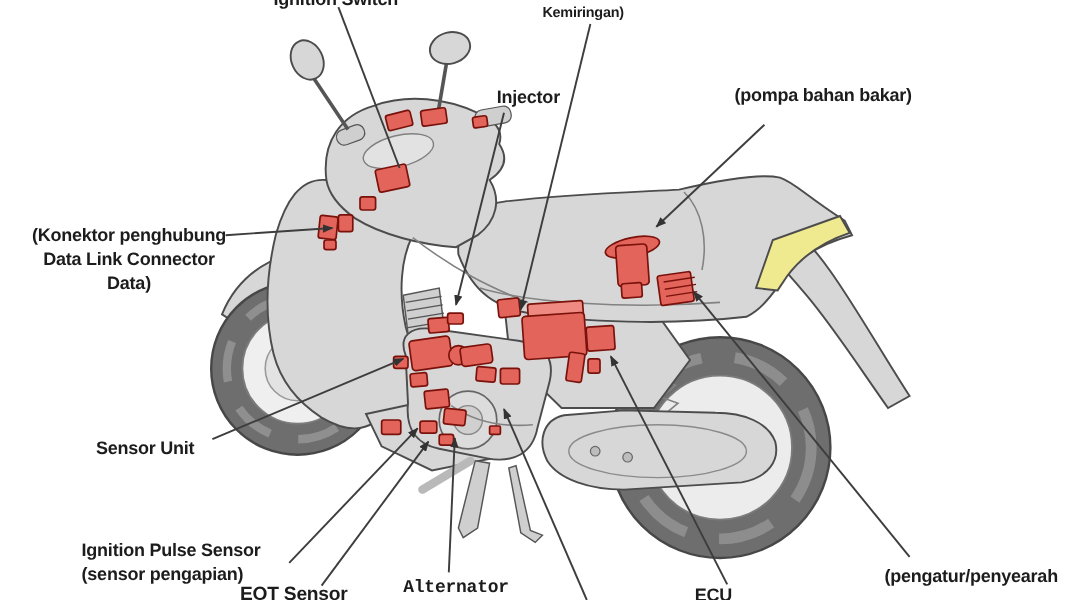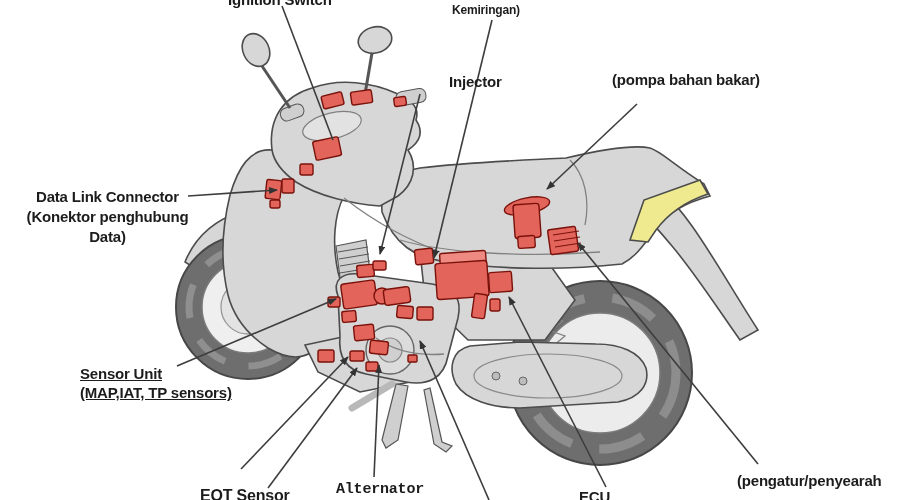--- a/index.html
+++ b/index.html
@@ -20,24 +20,24 @@
   .body-part{fill:var(--body-gray,#d7d7d7);stroke:var(--outline-gray,#4c4c4c);stroke-width:1.6;}
   .body-light{fill:#e2e2e2;stroke:#808080;stroke-width:1.2;}
   .tire{fill:var(--tire-gray,#6e6e6e);stroke:#474747;stroke-width:2;}
   .red-part{fill:var(--component-red,#e2645b);stroke:var(--component-red-outline,#7a120b);stroke-width:1.4;}
   .red-lid{fill:#ee8a81;stroke:var(--component-red-outline,#7a120b);stroke-width:1.4;}
   .leader{stroke:#3d3d3d;stroke-width:1.6;fill:none;}
   .thin-line{stroke:#828282;stroke-width:1.3;fill:none;}
   .tail-light{fill:var(--tail-light-yellow,#efe98f);stroke:var(--outline-gray,#4c4c4c);stroke-width:1.6;}
   #lbl-ignition-switch{left:228px;top:-9px;}
   #lbl-bank-angle{left:452px;top:1px;font-size:12px;}
-  #lbl-injector{left:414px;top:73px;margin-left:35px;}
+  #lbl-injector{left:414px;top:73px;}
   #lbl-fuel-pump{left:612px;top:71px;line-height:17px;}
   #lbl-dlc{left:15px;top:187px;width:185px;text-align:center;line-height:20px;}
-  #lbl-sensor-unit{left:80px;top:364px;line-height:19px;text-decoration:underline;}
+  #lbl-sensor-unit{left:80px;top:364px;line-height:19px;}
   #lbl-ignition-pulse{left:68px;top:449px;line-height:20px;}
   #lbl-eot{left:200px;top:487px;font-size:16px;}
   #lbl-alternator{left:336px;top:481px;font-family:Liberation Mono, monospace;}
   #lbl-ecu{left:579px;top:488px;}
   #lbl-regulator{left:737px;top:471px;line-height:19px;}
 </style>
 </head>
 <body>
 
 <div id="stage">
@@ -214,30 +214,33 @@
 
   <div class="lbl" id="lbl-injector">
     <div>Injector</div>
   </div>
 
   <div class="lbl" id="lbl-fuel-pump">
     <div>(pompa bahan bakar)</div>
   </div>
 
   <div class="lbl" id="lbl-dlc">
+    <div>(Konektor penghubung</div>
     <div>Data Link Connector</div>
-    <div>(Konektor penghubung</div>
     <div>Data)</div>
   </div>
 
   <div class="lbl" id="lbl-sensor-unit">
     <div>Sensor Unit</div>
-    <div>(MAP,IAT, TP sensors)</div>
-  </div>
-
+  </div>
+
+  <div class="lbl" id="lbl-ignition-pulse">
+    <div>Ignition Pulse Sensor</div>
+    <div>(sensor pengapian)</div>
+  </div>
 
   <div class="lbl" id="lbl-eot">
     <div>EOT Sensor</div>
   </div>
 
   <div class="lbl" id="lbl-alternator">
     <div>Alternator</div>
   </div>
 
   <div class="lbl" id="lbl-ecu">

